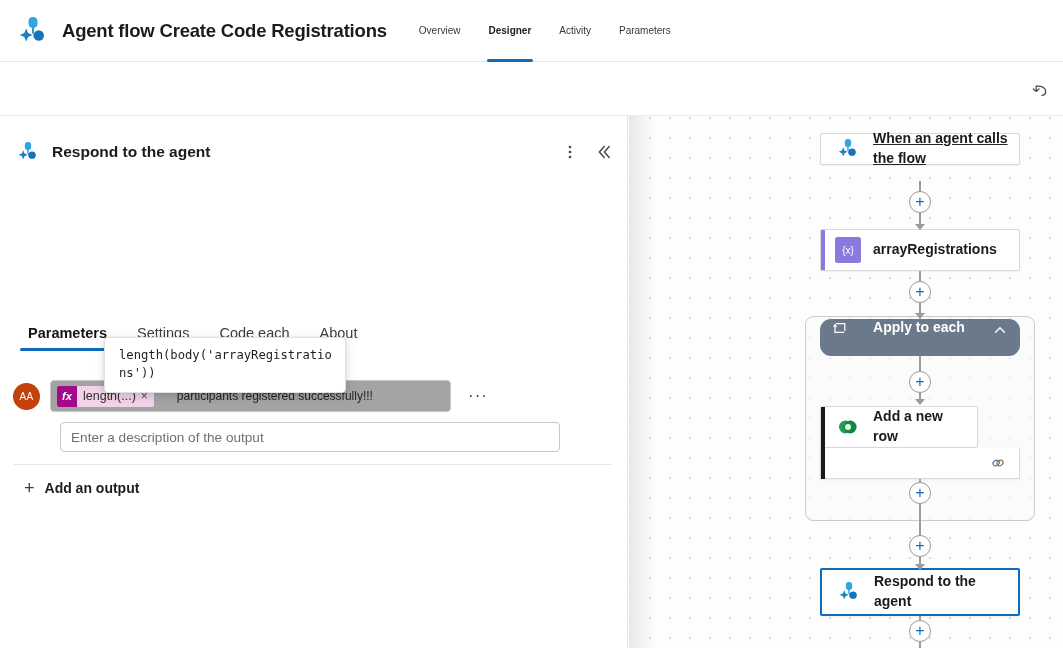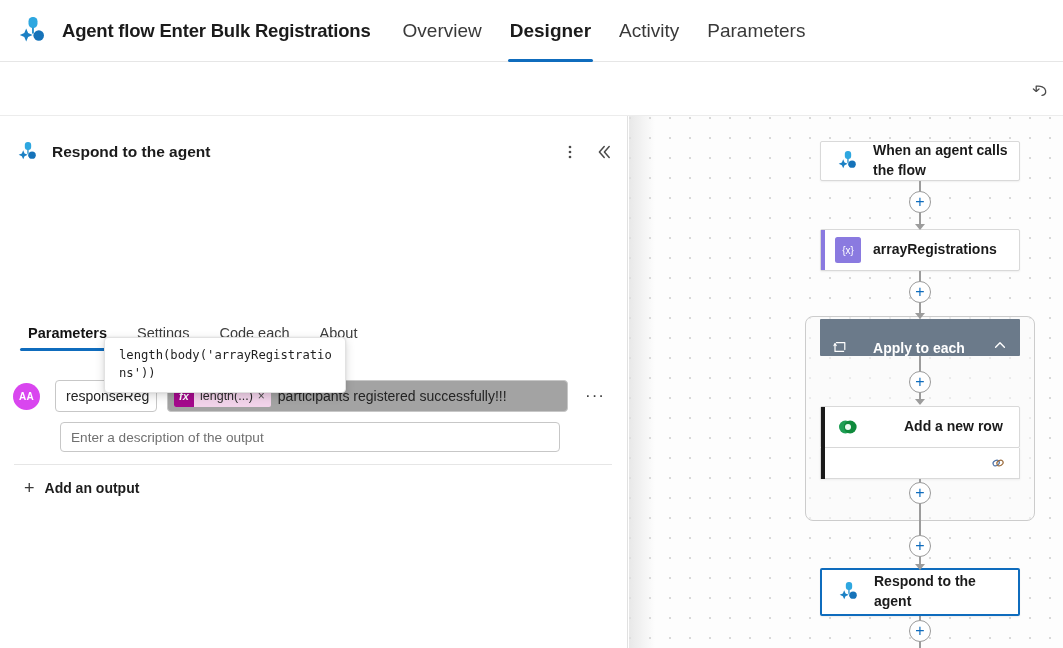--- a/index.html
+++ b/index.html
@@ -34,21 +34,21 @@
   }
   #header-nav {
     display: flex; align-items: stretch;
     height: 62px;
     margin-left: 18px;
   }
   .nav-tab {
     position: relative;
     display: flex; align-items: center;
     padding: 0 14px;
-    font-size: 19px;
+    font-size: 10px;
     color: #393939;
     cursor: pointer;
     white-space: nowrap;
   }
   .nav-tab.active { font-weight: bold; color: #1b1b1b; }
   .nav-tab.active::after {
     content: "";
     position: absolute;
     left: 12px; right: 12px; bottom: 0;
     height: 3px;
@@ -150,24 +150,24 @@
 
   
   #output-row {
     position: absolute; left: 0; top: 262px;
     width: 628px; height: 36px;
     display: flex; align-items: center;
   }
   #output-avatar {
     width: 27px; height: 27px;
     border-radius: 50%;
-    background: #d946ef;
+    background: #c2410c;
     color: #ffffff;
     font-size: 10px;
-    font-weight: bold;
+    font-weight: normal;
     letter-spacing: 0.4px;
     display: flex; align-items: center; justify-content: center;
     margin-left: 13px;
     flex: none;
     cursor: pointer;
   }
   #output-name-field {
     margin-left: 15px;
     width: 102px; height: 32px;
     border: 1px solid #c7c7c7;
@@ -218,23 +218,23 @@
     white-space: nowrap;
   }
   #token-close {
     font-size: 12px;
     color: #4b4b4b;
     padding: 0 6px 0 0;
     cursor: pointer;
     line-height: 1;
   }
   #output-value-text {
-    font-size: 14px;
+    font-size: 12px;
     color: #242424;
-    margin-left: 7px;
+    margin-left: 23px;
     white-space: nowrap;
   }
   #output-row-more {
     margin-left: 14px;
     width: 26px; height: 26px;
     display: flex; align-items: center; justify-content: center;
     color: #3d3d3d;
     font-size: 17px;
     letter-spacing: 1px;
     cursor: pointer;
@@ -372,22 +372,22 @@
     width: 230px; height: 205px;
     border: 1px solid #cccccc;
     border-radius: 8px;
     background: rgba(250,250,250,0.55);
   }
   #scope-header {
     position: absolute;
     left: 191px; top: 203px;
     width: 200px; height: 37px;
     background: #6b7a8a;
-    display: flex; align-items: flex-end;
-    border-radius: 1px;
+    display: flex; align-items: flex-start;
+    border-radius: 11px;
     cursor: pointer;
     z-index: 5;
   }
   #scope-header-icon {
     width: 18px; height: 18px;
     margin-left: 11px;
     flex: none;
     display: flex; align-items: center; justify-content: center;
   }
   #scope-header-title {
@@ -432,21 +432,21 @@
 <div id="app-header">
   <span id="brand-logo">
     <svg width="34" height="34" viewBox="0 0 34 34">
       <rect x="12.5" y="3" width="9" height="11" rx="4.2" fill="#2ea7e0"></rect>
       <circle cx="22.8" cy="21.5" r="5.2" fill="#1673b9"></circle>
       <rect x="17.6" y="18.4" width="6" height="6.2" rx="2.6" fill="#1673b9"></rect>
       <path d="M10.2 14.6 L12.1 19.1 L16.6 21.0 L12.1 22.9 L10.2 27.4 L8.3 22.9 L3.8 21.0 L8.3 19.1 Z" fill="#1b80c4"></path>
       <rect x="16.0" y="13.6" width="1.9" height="6" fill="#2a93cf"></rect>
     </svg>
   </span>
-  <span id="flow-title">Agent flow Enter Bulk Registrations</span>
+  <span id="flow-title">Agent flow Create Code Registrations</span>
   <div id="header-nav">
     <div class="nav-tab">Overview</div>
     <div class="nav-tab active">Designer</div>
     <div class="nav-tab">Activity</div>
     <div class="nav-tab">Parameters</div>
   </div>
 </div>
 
 <div id="command-bar">
   <div id="undo-button">
@@ -492,21 +492,20 @@
     <div class="panel-tab active">Parameters</div>
     <div class="panel-tab">Settings</div>
     <div class="panel-tab">Code each</div>
     <div class="panel-tab">About</div>
   </div>
 
   <div id="expression-tooltip">length(body('arrayRegistrations'))</div>
 
   <div id="output-row">
     <div id="output-avatar">AA</div>
-    <div id="output-name-field">responseReg</div>
     <div id="output-value-field">
       <span id="expression-token">
         <span id="token-fx">fx</span>
         <span id="token-label">length(...)</span>
         <span id="token-close">×</span>
       </span>
       <span id="output-value-text">participants registered successfully!!!</span>
     </div>
     <div id="output-row-more">···</div>
   </div>
@@ -517,21 +516,21 @@
 
   <div id="add-output-button">
     <span id="add-output-plus">+</span>
     <span id="add-output-label">Add an output</span>
   </div>
 </div>
 
 <div id="flow-canvas">
   <div id="canvas-left-shade"></div>
 
-  <div class="node" style="left:191px; top:25px; width:200px; height:40px;">
+  <div class="node" style="left:191px; top:17px; width:200px; height:32px;text-decoration:underline;">
     <span class="node-icon">
       <svg width="24" height="24" viewBox="0 0 34 34">
         <rect x="12.5" y="3" width="9" height="11" rx="4.2" fill="#2ea7e0"></rect>
         <circle cx="22.8" cy="21.5" r="5.2" fill="#1673b9"></circle>
         <rect x="17.6" y="18.4" width="6" height="6.2" rx="2.6" fill="#1673b9"></rect>
         <path d="M10.2 14.6 L12.1 19.1 L16.6 21.0 L12.1 22.9 L10.2 27.4 L8.3 22.9 L3.8 21.0 L8.3 19.1 Z" fill="#1b80c4"></path>
         <rect x="16.0" y="13.6" width="1.9" height="6" fill="#2a93cf"></rect>
       </svg>
     </span>
     <span class="node-label">When an agent calls the flow</span>
@@ -571,21 +570,21 @@
       <svg width="14" height="14" viewBox="0 0 14 14" fill="none">
         <path d="M2.6 9.2 L7 4.8 L11.4 9.2" stroke="#ffffff" stroke-width="1.4" stroke-linecap="round" stroke-linejoin="round"></path>
       </svg>
     </span>
   </div>
 
   <div class="connector" style="left:290px; top:240px; height:48px;"></div>
   <div class="plus-circle" style="left:280px; top:255px;">+</div>
   <div class="arrowhead" style="left:286px; top:283px;"></div>
 
-  <div class="node" style="left:191px; top:290px; width:200px; height:42px;gap:31px;">
+  <div class="node" style="left:191px; top:290px; width:158px; height:42px;">
     <span class="node-accent" style="background:#1a1a1a;"></span>
     <span class="node-icon">
       <svg width="24" height="24" viewBox="0 0 24 24">
         <circle cx="9.4" cy="12" r="6.4" fill="#1f9f55"></circle>
         <circle cx="14.2" cy="12" r="6.4" fill="#0f8a3c"></circle>
         <circle cx="12" cy="12" r="3.0" fill="#eafaf0"></circle>
       </svg>
     </span>
     <span class="node-label">Add a new row</span>
   </div>

